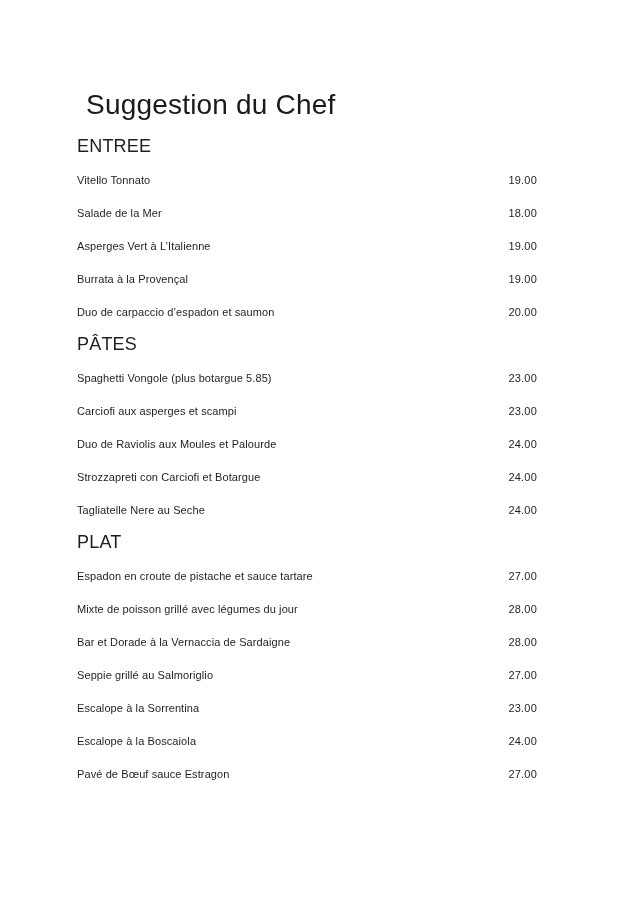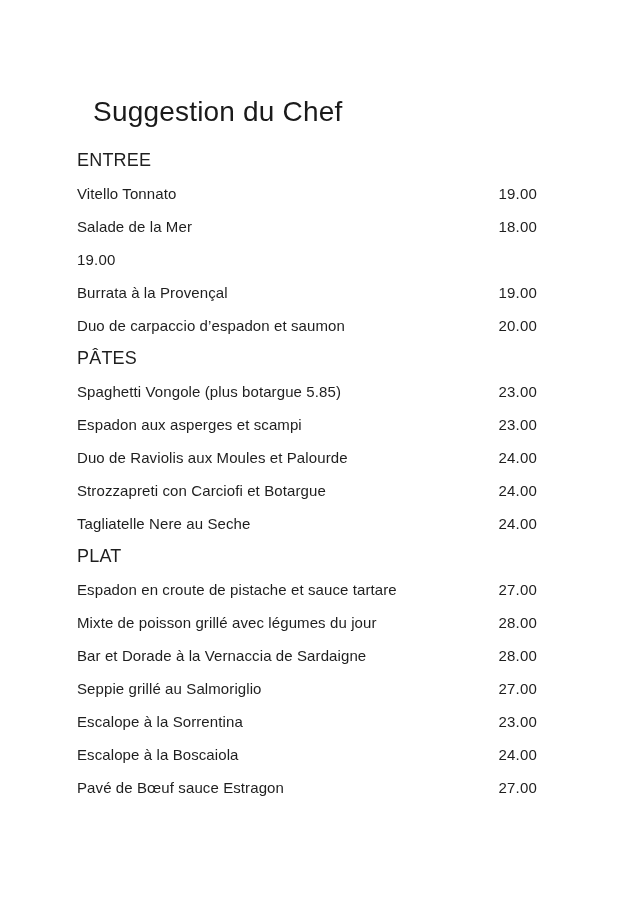--- a/index.html
+++ b/index.html
@@ -16,21 +16,21 @@
     font-family: "Liberation Sans", "DejaVu Sans", sans-serif;
     color: #1e1e1e;
   }
   .content {
     position: absolute;
     left: 77px;
     top: 80px;
     width: 460px;
   }
   .title {
-    margin: 16px;
+    margin: 9px;
     font-size: 28px;
     line-height: 32px;
     font-weight: 400;
     letter-spacing: 0.2px;
     color: #1a1a1a;
     white-space: nowrap;
   }
   .menu-list {
     margin-top: 0;
   }
@@ -41,21 +41,21 @@
     font-size: 18px;
     font-weight: 400;
     letter-spacing: 0.2px;
     color: #1e1e1e;
   }
   .menu-row {
     height: 33px;
     display: flex;
     align-items: center;
     justify-content: space-between;
-    font-size: 15px;
+    font-size: 11px;
     font-weight: 400;
     color: #1e1e1e;
   }
   .item-name {
     white-space: nowrap;
     letter-spacing: 0.1px;
   }
   .item-price {
     white-space: nowrap;
     text-align: center;
@@ -75,20 +75,21 @@
     <span class="item-name">Vitello Tonnato</span>
     <span class="item-price">19.00</span>
   </div>
 
   <div class="menu-row">
     <span class="item-name">Salade de la Mer</span>
     <span class="item-price">18.00</span>
   </div>
 
   <div class="menu-row">
+    <span class="item-name">Asperges Vert à L’Italienne</span>
     <span class="item-price">19.00</span>
   </div>
 
   <div class="menu-row">
     <span class="item-name">Burrata à la Provençal</span>
     <span class="item-price">19.00</span>
   </div>
 
   <div class="menu-row">
     <span class="item-name">Duo de carpaccio d’espadon et saumon</span>
@@ -96,21 +97,21 @@
   </div>
 
   <div class="section-header">PÂTES</div>
 
   <div class="menu-row">
     <span class="item-name">Spaghetti Vongole (plus botargue 5.85)</span>
     <span class="item-price">23.00</span>
   </div>
 
   <div class="menu-row">
-    <span class="item-name">Espadon aux asperges et scampi</span>
+    <span class="item-name">Carciofi aux asperges et scampi</span>
     <span class="item-price">23.00</span>
   </div>
 
   <div class="menu-row">
     <span class="item-name">Duo de Raviolis aux Moules et Palourde</span>
     <span class="item-price">24.00</span>
   </div>
 
   <div class="menu-row">
     <span class="item-name">Strozzapreti con Carciofi et Botargue</span>

